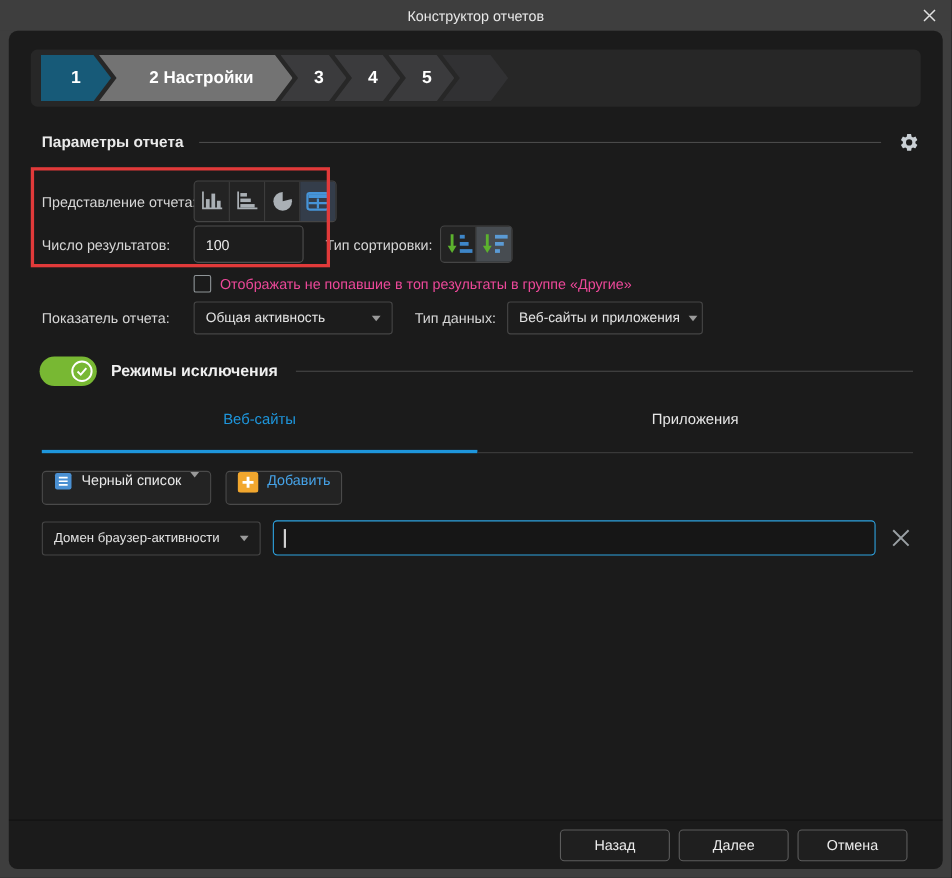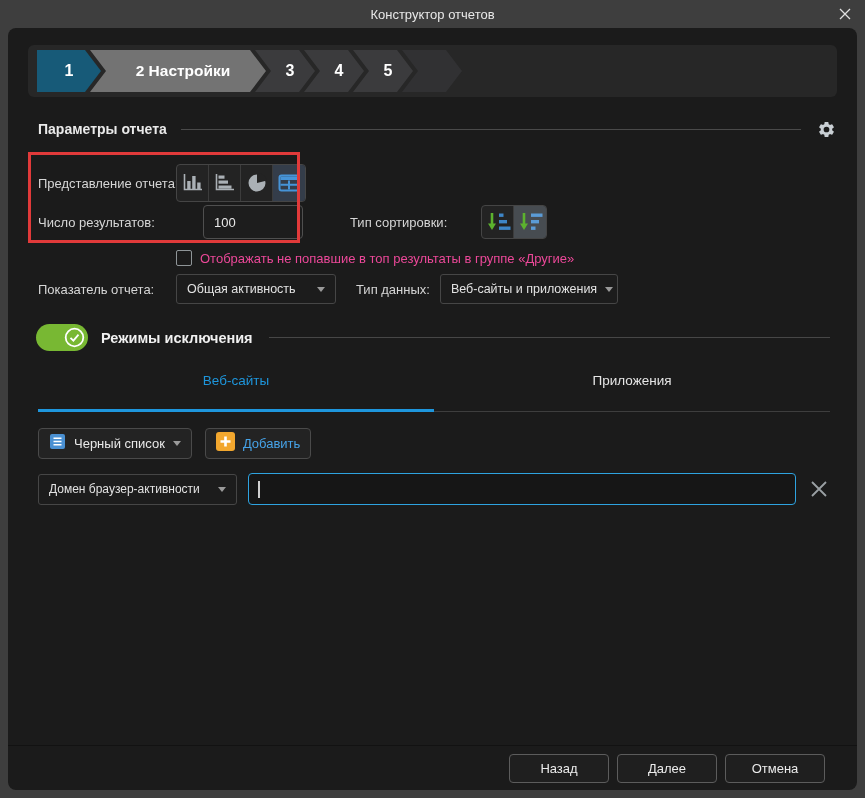--- a/index.html
+++ b/index.html
@@ -48,21 +48,21 @@
   
   .annotation-rect {
     position:absolute; left:20px; top:124px; width:272px; height:91px;
     border:3px solid #e13a3a; z-index:6; pointer-events:none;
   }
   
   .row { display:flex; align-items:center; margin-left:30px; margin-right:27px; }
   .lbl { font-size:13px; color:#d6d6d6; white-space:nowrap; }
   .lbl-w { width:138px; flex:none; }
   .row-view { margin-top:25px; height:38px; }
-  .row-count { margin-top:4px; height:32px;gap:27px; }
+  .row-count { margin-top:4px; height:32px; }
   .row-check { margin-top:12px; margin-left:168px; height:16px; gap:8px; }
   .row-selects { margin-top:8px; height:30px; }
   .row-toggle { margin-top:20px; margin-left:28px; height:27px; }
   .row-blacklist { margin-top:16px; height:31px; gap:13px; }
   .row-filter { margin-top:12px; height:36px; }
   
   .seg { display:flex; border:1px solid #454545; border-radius:4px; overflow:hidden; background:#232323; }
   .seg .cell {
     width:32px; height:36px; display:flex; align-items:center; justify-content:center;
     border-right:1px solid #3c3c3c;
@@ -75,42 +75,42 @@
   .txt-input {
     width:100px; height:34px; background:#1d1d1d; border:1px solid #4f4f4f; border-radius:4px;
     color:#e8e8e8; font-size:13px; padding:0 10px; font-family:"Liberation Sans", sans-serif;
   }
   .dropdown {
     height:30px; background:#1c1c1c; border:1px solid #464646; border-radius:3px;
     display:flex; align-items:center; padding:0 10px; gap:8px; justify-content:space-between;
   }
   .dropdown .val { font-size:12.5px; color:#e2e2e2; white-space:nowrap; }
   .carat { width:0; height:0; border-left:4px solid transparent; border-right:4px solid transparent; border-top:5px solid #9a9a9a; flex:none; }
-  .dd-metric { width:160px; }
+  .dd-metric { width:181px; }
   .dd-datatype { width:178px; margin-left:10px; }
   .dd-filtertype { width:199px; flex:none; }
   .checkbox { width:16px; height:16px; border:1px solid #8f9598; border-radius:2px; background:#1b1b1b; flex:none; }
   .check-lbl { font-size:13px; color:#ec4899; }
   
   .toggle { width:52px; height:27px; border-radius:14px; background:#78b833; position:relative; flex:none; }
   .toggle .knob { position:absolute; right:3px; top:3px; }
   .toggle-lbl { font-size:14.5px; font-weight:bold; color:#f0f0f0; margin-left:13px; white-space:nowrap; }
   .toggle-rule { flex:1; height:1px; background:#474747; margin-left:16px; }
   
   .tabs { margin:22px 27px 0 30px; display:flex; }
   .tab { flex:1; text-align:center; font-size:13.5px; padding-bottom:24px; position:relative; }
   .tab:after { content:""; position:absolute; left:0; right:0; bottom:0; }
   .tab-active { color:#1e96dc; }
   .tab-active:after { height:3px; background:#1e96dc; }
   .tab-idle { color:#e6e6e6; }
   .tab-idle:after { height:1px; background:#3e3e3e; }
   
   .btn-flat {
     height:31px; background:#232323; border:1px solid #4a4a4a; border-radius:4px;
-    display:flex; align-items:center; padding:0 10px; gap:8px;
+    display:flex; align-items:flex-start; padding:0 10px; gap:8px;
   }
   .btn-flat .t { font-size:13px; color:#e8e8e8; white-space:nowrap; }
   .btn-add .t { color:#46a3e8; }
   
   .filter-input {
     flex:1; height:32px; margin-left:11px; margin-right:12px;
     background:#161616; border:1px solid #2ea3e0; border-radius:4px;
     display:flex; align-items:center; padding:0 9px;
   }
   .caret-bar { width:1.5px; height:17px; background:#d0d0d0; animation:blink 1.1s step-end infinite; }

